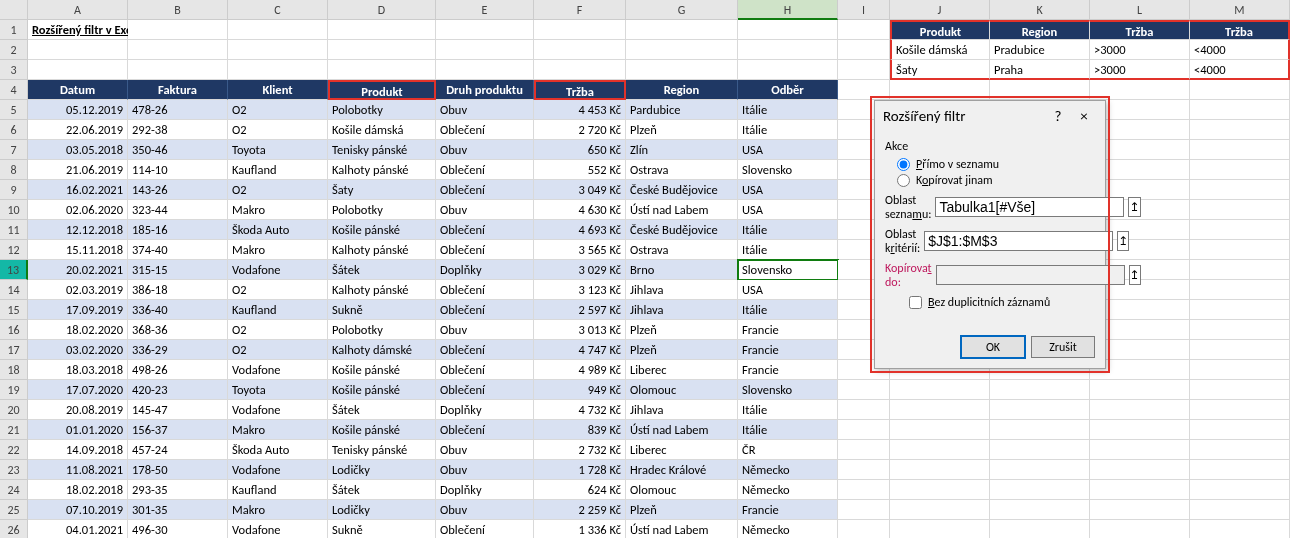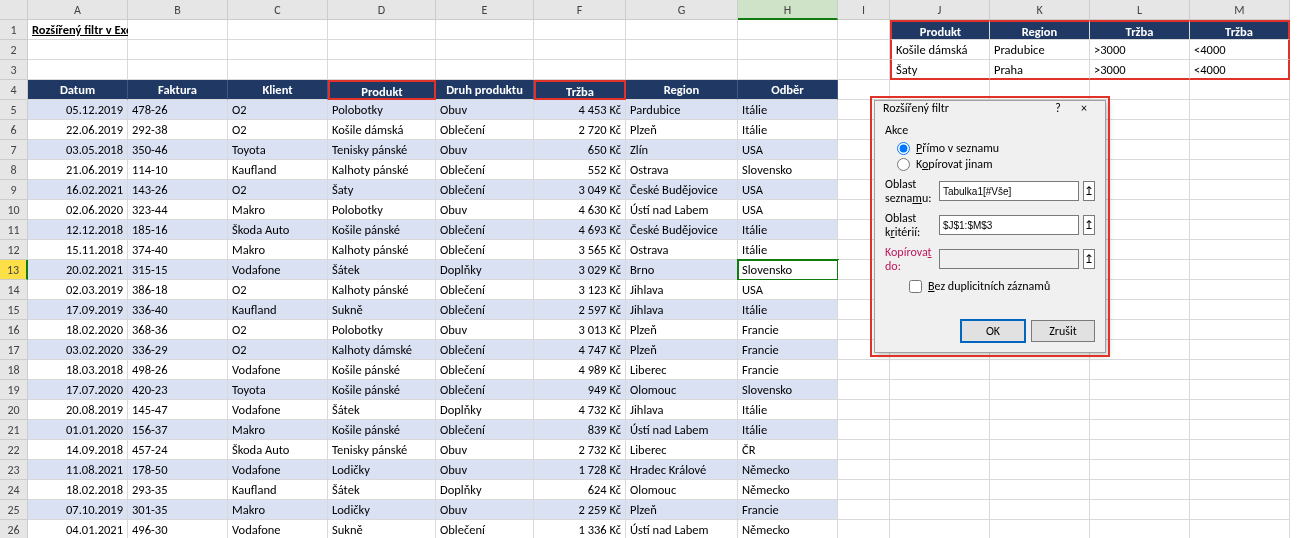--- a/index.html
+++ b/index.html
@@ -25,21 +25,21 @@
     border-right: 1px solid #ccc;
     border-bottom: 1px solid #ccc;
     text-align: center;
     font-size: 12px;
     color: #444;
     height: 20px;
     line-height: 20px;
   }
   .colhdr.sel { background: #cfe3c8; border-bottom: 2px solid #107c10;}
   .rowhdr { text-align: center; }
-  .rowhdr.sel { background: #fde047; border-right: 2px solid #107c10;}
+  .rowhdr.sel { background: #14b8a6; border-right: 2px solid #107c10;}
   .cell {
     border-right: 1px solid #d9d9d9;
     border-bottom: 1px solid #d9d9d9;
     padding: 0 4px;
     height: 20px;
     line-height: 20px;
     white-space: nowrap;
     overflow: hidden;
     background: #fff;
   }
@@ -81,34 +81,34 @@
     background: #f0f0f0;
     border: 1px solid #a0a0a0;
     box-shadow: 2px 2px 6px rgba(0,0,0,0.25);
     font-size: 12px;
     outline: 2px solid #e1322a;
     outline-offset: 2px;
   }
   .dlg-title {
     display: flex;
     align-items: center;
-    padding: 0 8px;
-    font-size: 12px;
+    padding: 6px 8px;
+    font-size: 15px;
   }
   .dlg-title .spacer { flex: 1; }
   .dlg-title .help, .dlg-title .close {
     width: 26px; text-align: center; cursor: pointer;
   }
   .dlg-body { padding: 6px 10px 10px 10px; }
   .group-label { margin: 2px 0 4px 0; }
   .radio-row, .check-row { display: flex; align-items: center; gap: 6px; margin: 2px 0 2px 12px;}
   .field-row { display: flex; align-items: center; margin: 6px 0; gap: 4px;}
   .field-row label { width: 90px; }
   .field-row input[type=text] {
-    flex: 1; height: 20px; font-size: 10px;
+    flex: 1; height: 20px; font-size: 14px;
     border: 1px solid #7a7a7a; padding: 0 3px; background: #fff;
   }
   .field-row input[disabled] { background: #f0f0f0; color: #888;}
   .ref-btn {
     width: 20px; height: 20px; border: 1px solid #7a7a7a;
     background: #fff; display:flex; align-items:center; justify-content:center;
     cursor: pointer;
   }
   .under { text-decoration: underline; }
   .btn-row { display:flex; justify-content:flex-end; gap:6px; margin-top:27px;}

